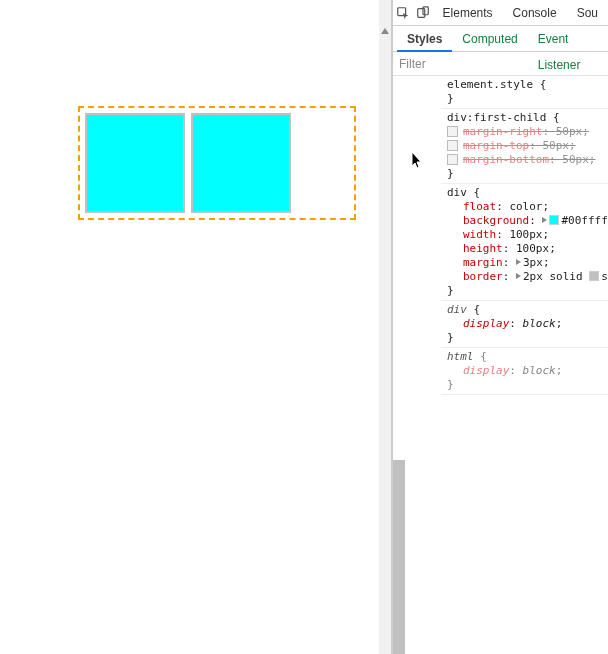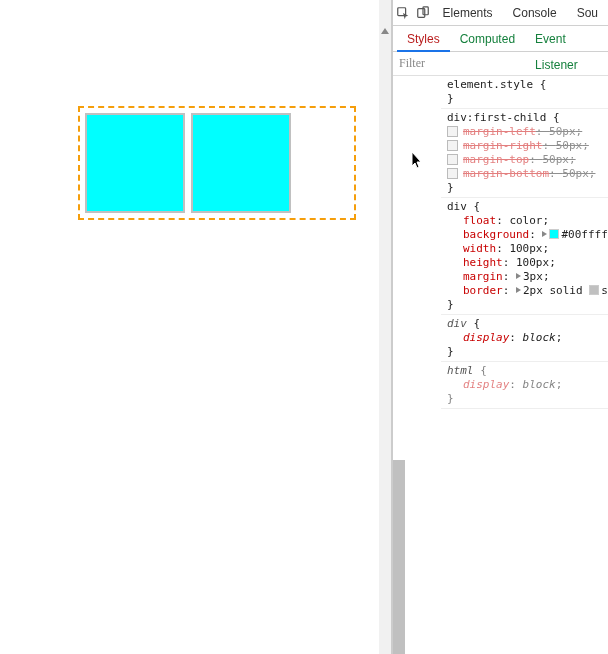--- a/index.html
+++ b/index.html
@@ -97,35 +97,36 @@
     font-size: 12px;
   }
   .dt-subtab {
     padding: 0 10px;
     height: 26px;
     line-height: 26px;
     color: #15803d;
     cursor: pointer;
   }
   .dt-subtab.active {
-    color: #b91c1c;
+    color: #404040;
     border-bottom: 2px solid #1a73e8;
+    font-weight: bold;
   }
   .dt-filter {
     height: 24px;
     border-bottom: 1px solid #e0e0e0;
     display: flex;
     align-items: center;
   }
   .dt-filter input {
     border: none;
     outline: none;
     width: 100%;
     padding: 2px 6px;
-    font-family: Liberation Serif, serif;
+    font-family: Liberation Sans, sans-serif;
     font-size: 12px;
     color: #404040;
     font-style: italic;
     background: transparent;
   }
   .dt-filter input::placeholder { color: #888; font-style: normal; }
 
   .styles-pane {
     font-family: Menlo, Consolas, monospace;
     font-size: 11px;
@@ -256,21 +257,20 @@
     <input placeholder="Filter" style="">
   </div>
 
   <div class="styles-pane" id="styles-pane">
       <div class="rule">
         <div><span class="selector" style="color:#222">element.style</span> <span class="brace">{</span></div>
         <div><span class="brace">}</span></div>
       </div>
       <div class="rule">
         <div><span class="selector" style="color:#222">div:first-child</span> <span class="brace">{</span></div>
-        <div class="prop-line over"><span class="checkbox"></span><span class="prop" style="">margin-left</span><span class="colon">: </span><span class="val" style="">50px</span><span class="semi">;</span></div>
         <div class="prop-line over"><span class="checkbox"></span><span class="prop" style="">margin-right</span><span class="colon">: </span><span class="val" style="">50px</span><span class="semi">;</span></div>
         <div class="prop-line over"><span class="checkbox"></span><span class="prop" style="">margin-top</span><span class="colon">: </span><span class="val" style="">50px</span><span class="semi">;</span></div>
         <div class="prop-line over"><span class="checkbox"></span><span class="prop" style="">margin-bottom</span><span class="colon">: </span><span class="val" style="">50px</span><span class="semi">;</span></div>
         <div><span class="brace">}</span></div>
       </div>
       <div class="rule">
         <div><span class="selector" style="color:#222">div</span> <span class="brace">{</span></div>
         <div class="prop-line"><span class="prop" style="">float</span><span class="colon">: </span><span class="val" style="">color</span><span class="semi">;</span></div>
         <div class="prop-line"><span class="prop" style="">background</span><span class="colon">: </span><span class="tri"></span><span class="swatch cyan"></span><span class="val" style="">#00ffff</span><span class="semi">;</span></div>
         <div class="prop-line"><span class="prop" style="">width</span><span class="colon">: </span><span class="val" style="">100px</span><span class="semi">;</span></div>

